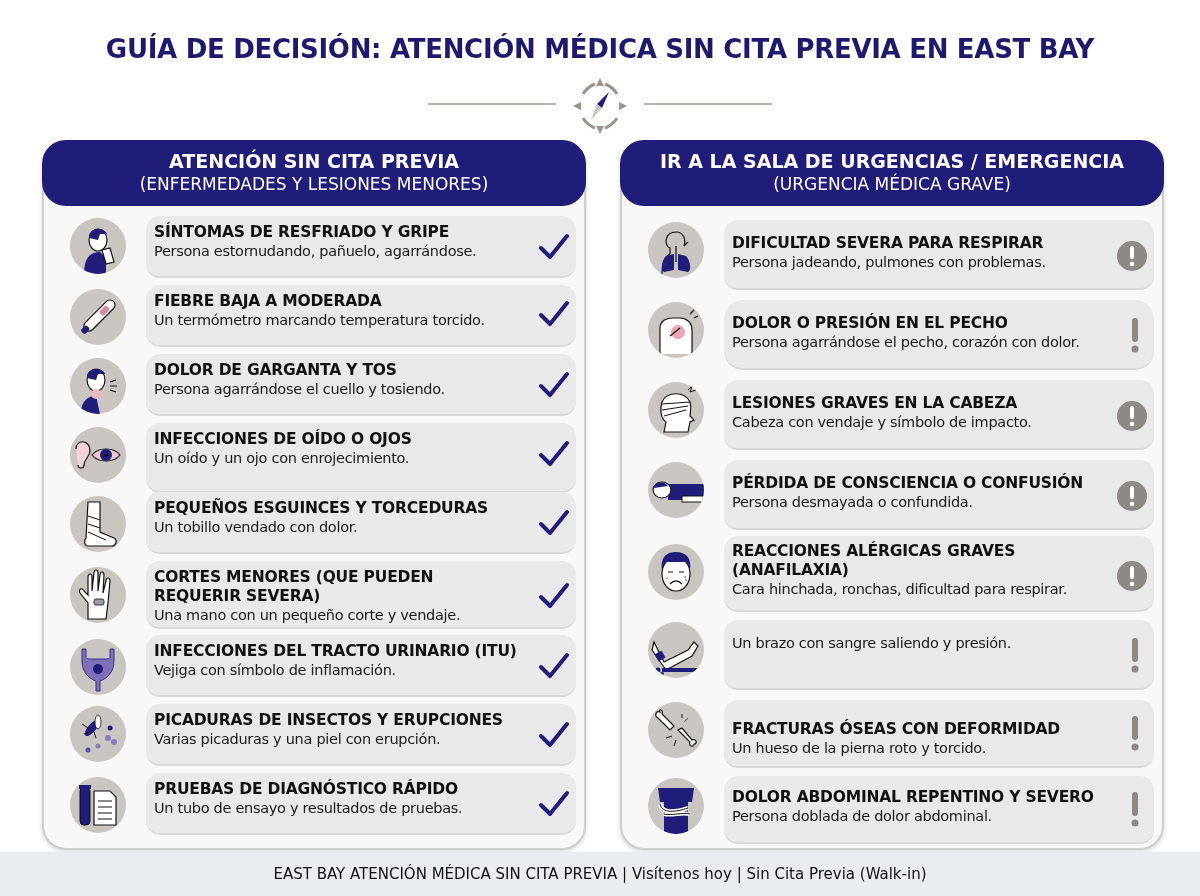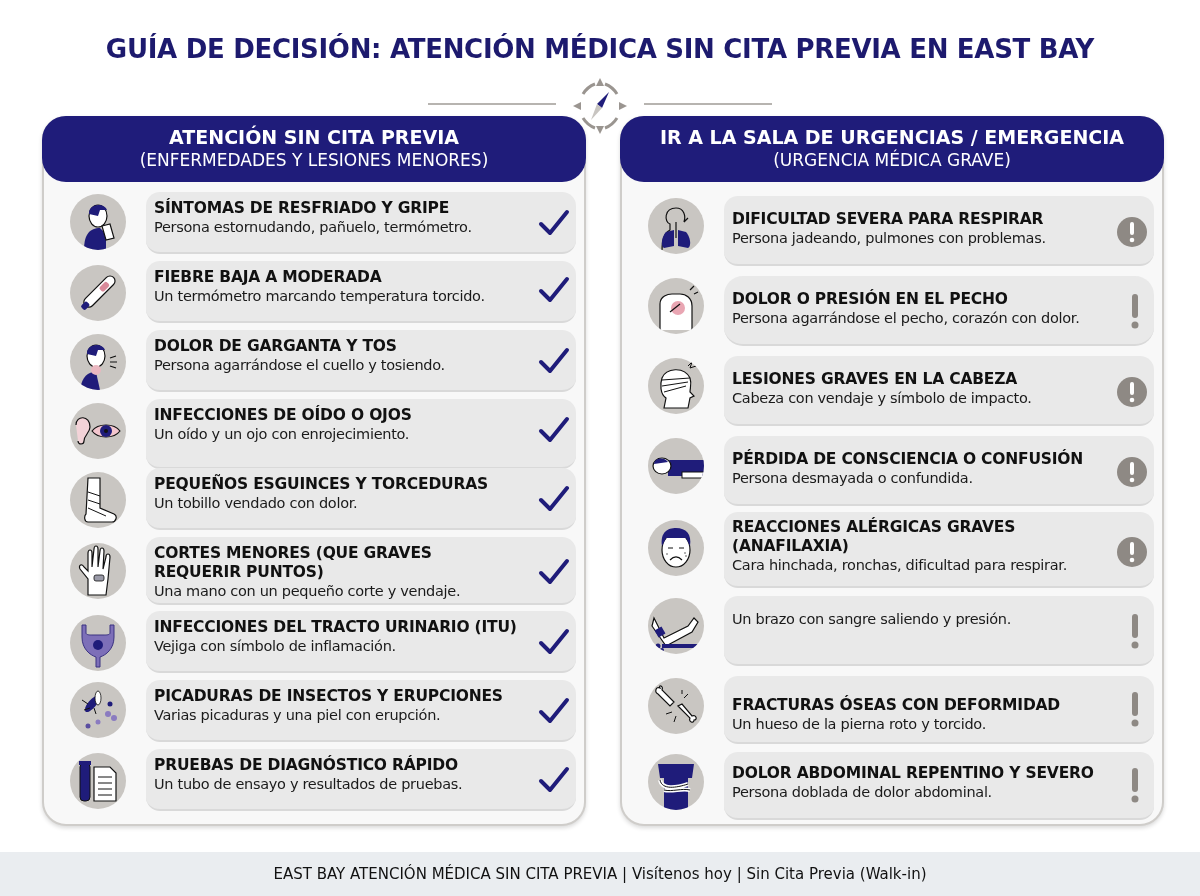--- a/index.html
+++ b/index.html
@@ -11,21 +11,21 @@
       font-family: "DejaVu Sans", sans-serif; font-weight: bold; font-size: 26px;
       color: #1d1a6e; letter-spacing: -0.3px;
     }
     .divider-row { position: absolute; top: 74px; left: 0; width: 1200px; height: 62px; }
     .divider-line { position: absolute; top: 29px; height: 2px; background: #b7b4b0; width: 128px; }
     .divider-line.left { left: 428px; }
     .divider-line.right { left: 644px; }
     .compass { position: absolute; left: 569px; top: 2px; width: 62px; height: 60px; }
 
     .panel {
-      position: absolute; top: 116px; width: 544px; height: 710px;
+      position: absolute; top: 140px; width: 544px; height: 710px;
       border: 2px solid #cfcdca; border-radius: 24px; background: #f8f8f8;
       box-shadow: 0 2px 4px rgba(0,0,0,0.15);
     }
     .panel.left { left: 42px; }
     .panel.right { left: 620px; }
     .panel-header {
       position: absolute; top: -2px; left: -2px; width: 544px; height: 66px;
       background: #1f1c7a; border-radius: 24px; color: #fff; text-align: center;
       padding-top: 9px;
     }
@@ -90,21 +90,21 @@
       <div class="icon-circle" style="top:4px;">
         <svg viewBox="0 0 56 56">
             <path d="M14 56 C14 40 20 34 30 34 L36 40 L36 56 Z" fill="#1f1c7a"></path>
             <ellipse cx="28" cy="22" rx="9" ry="11" fill="#fff" stroke="#111" stroke-width="1.2"></ellipse>
             <path d="M19 20 C18 10 34 8 37 16 L30 16 L28 22 Z" fill="#1f1c7a"></path>
             <path d="M32 32 L40 30 L44 44 L36 46 Z" fill="#fff" stroke="#111" stroke-width="1.2"></path>
           </svg>
       </div>
       <div class="card" style="top:2px;height:62px;">
         <div class="t">SÍNTOMAS DE RESFRIADO Y GRIPE</div>
-        <div class="d">Persona estornudando, pañuelo, termómetro.</div>
+        <div class="d">Persona estornudando, pañuelo, agarrándose.</div>
       </div>
       <svg class="mark check" style="top:18px;" viewBox="0 0 32 30">
           <path d="M3 16 L12 25 L29 4" stroke="#1f1c7a" stroke-width="4" fill="none" stroke-linecap="round" stroke-linejoin="round"></path>
         </svg>
     </div>
 
     <div class="row" style="height:69px;">
       <div class="icon-circle" style="top:6px;">
         <svg viewBox="0 0 56 56">
             <g transform="rotate(45 28 28)">
@@ -177,21 +177,21 @@
     </div>
 
     <div class="row" style="height:74px;">
       <div class="icon-circle" style="top:8px;">
         <svg viewBox="0 0 56 56">
             <path d="M18 52 L18 36 L10 26 C8 22 12 20 14 24 L18 28 L18 10 C18 6 22 6 22 10 L22 24 L24 6 C24 2 28 2 28 6 L28 24 L30 8 C30 4 34 4 34 8 L33 26 L36 14 C36 10 40 10 40 14 L38 36 L36 52 Z" fill="#fff" stroke="#111" stroke-width="1.2"></path>
             <rect x="24" y="32" width="10" height="6" rx="2" fill="#9a9aa8" stroke="#111" stroke-width="0.8"></rect>
           </svg>
       </div>
       <div class="card" style="top:2px;height:68px;">
-        <div class="t" style="width:340px;">CORTES MENORES (QUE GRAVES REQUERIR PUNTOS)</div>
+        <div class="t" style="width:340px;">CORTES MENORES (QUE PUEDEN REQUERIR SEVERA)</div>
         <div class="d">Una mano con un pequeño corte y vendaje.</div>
       </div>
       <svg class="mark check" style="top:22px;" viewBox="0 0 32 30">
           <path d="M3 16 L12 25 L29 4" stroke="#1f1c7a" stroke-width="4" fill="none" stroke-linecap="round" stroke-linejoin="round"></path>
         </svg>
     </div>
 
     <div class="row" style="height:69px;">
       <div class="icon-circle" style="top:6px;">
         <svg viewBox="0 0 56 56">

